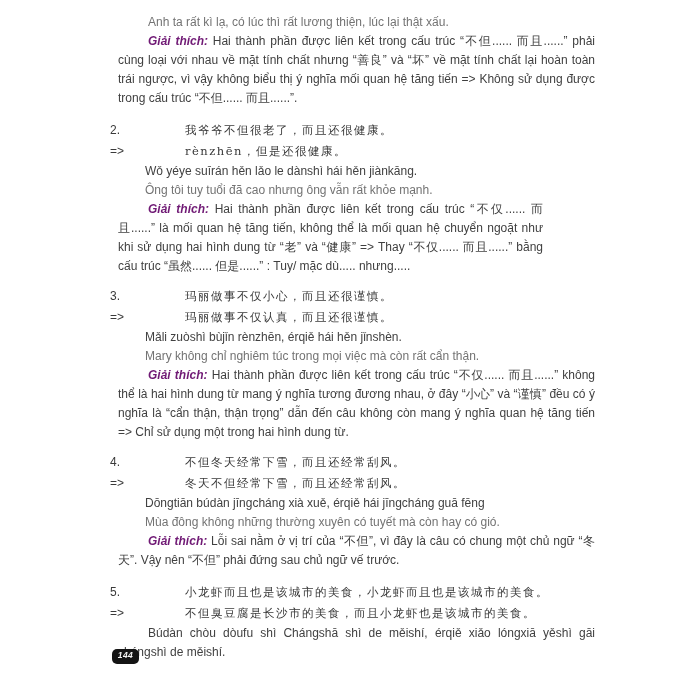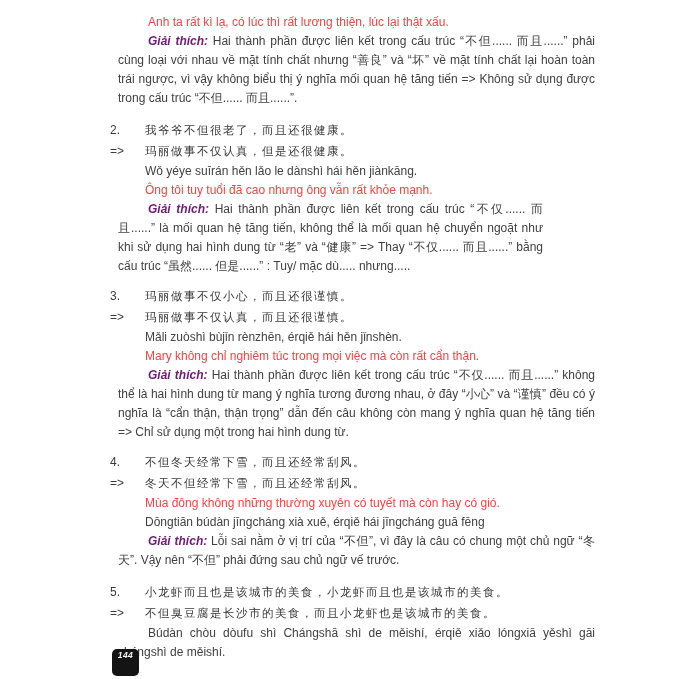--- a/index.html
+++ b/index.html
@@ -42,31 +42,32 @@
     flex: none;
     width: 35px;
     color: #3a3a3a;
   }
   .cn-row { line-height: 21px; }
   .cn {
     font-family: "DejaVu Serif", serif;
     color: #383838;
     letter-spacing: 1.5px;
     font-size: 11.5px;
+    margin-left: 40px;
   }
   .pinyin { color: #414141; }
-  .viet { color: #ef4444; }
+  .viet { color: #737373; }
   .section { margin-top: 10px; }
   .section-gap { margin-top: 12px; }
   .page-number-badge {
     position: absolute;
     left: 112px;
     top: 649px;
     width: 27px;
-    height: 27px;
+    height: 15px;
     background: #141414;
     border-radius: 5px;
     color: #f5f5f5;
     font-size: 8.5px;
     font-style: italic;
     font-weight: bold;
     line-height: 12px;
     text-align: center;
     letter-spacing: 0.5px;
   }
@@ -79,21 +80,21 @@
   <p class="first-line viet">Anh ta rất kì lạ, có lúc thì rất lương thiện, lúc lại thật xấu.</p>
   <p class="para"><span class="explain-label">Giải thích:</span><span> Hai thành phần được liên kết trong cấu trúc “不但...... 而且......” phải cùng loại với nhau về mặt tính chất nhưng “善良” và “坏” về mặt tính chất lại hoàn toàn trái ngược, vì vậy không biểu thị ý nghĩa mối quan hệ tăng tiến =&gt; Không sử dụng được trong cấu trúc “不但...... 而且......”.</span></p>
 
   <div class="section section-gap">
     <div class="row cn-row">
       <span class="num">2.</span>
       <span class="cn">我爷爷不但很老了，而且还很健康。</span>
     </div>
     <div class="row cn-row">
       <span class="num">=&gt;</span>
-      <span class="cn">玛丽做事不仅认真，但是还很健康。</span>
+      <span class="cn">rènzhēn，但是还很健康。</span>
     </div>
     <div class="row">
       <span class="num"></span>
       <span class="pinyin">Wǒ yéye suīrán hěn lǎo le dànshì hái hěn jiànkāng.</span>
     </div>
     <div class="row">
       <span class="num"></span>
       <span class="viet">Ông tôi tuy tuổi đã cao nhưng ông vẫn rất khỏe mạnh.</span>
     </div>
     <p class="para narrow"><span class="explain-label">Giải thích:</span><span> Hai thành phần được liên kết trong cấu trúc “不仅...... 而且......” là mối quan hệ tăng tiến, không thể là mối quan hệ chuyển ngoặt như khi sử dụng hai hình dung từ “老” và “健康” =&gt; Thay “不仅...... 而且......” bằng cấu trúc “虽然...... 但是......” : Tuy/ mặc dù..... nhưng.....</span></p>
@@ -123,25 +124,25 @@
     <div class="row cn-row">
       <span class="num">4.</span>
       <span class="cn">不但冬天经常下雪，而且还经常刮风。</span>
     </div>
     <div class="row cn-row">
       <span class="num">=&gt;</span>
       <span class="cn">冬天不但经常下雪，而且还经常刮风。</span>
     </div>
     <div class="row">
       <span class="num"></span>
-      <span class="viet">Mùa đông không những thường xuyên có tuyết mà còn hay có gió.</span>
+      <span class="pinyin">Dōngtiān búdàn jīngcháng xià xuě, érqiě hái jīngcháng guā fēng</span>
     </div>
     <div class="row">
       <span class="num"></span>
-      <span class="pinyin">Dōngtiān búdàn jīngcháng xià xuě, érqiě hái jīngcháng guā fēng</span>
+      <span class="viet">Mùa đông không những thường xuyên có tuyết mà còn hay có gió.</span>
     </div>
     <p class="para"><span class="explain-label">Giải thích:</span><span> Lỗi sai nằm ở vị trí của “不但”, vì đây là câu có chung một chủ ngữ “冬天”. Vậy nên “不但” phải đứng sau chủ ngữ vế trước.</span></p>
   </div>
 
   <div class="section section-gap">
     <div class="row cn-row">
       <span class="num">5.</span>
       <span class="cn">小龙虾而且也是该城市的美食，小龙虾而且也是该城市的美食。</span>
     </div>
     <div class="row cn-row">

